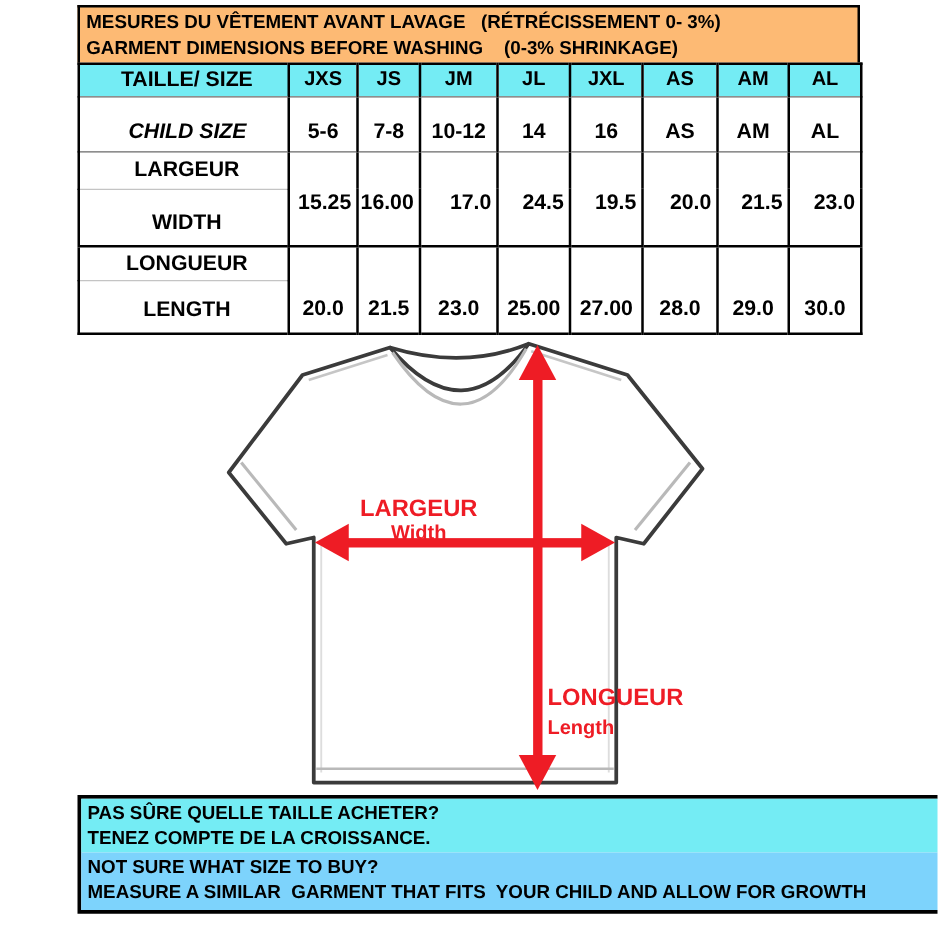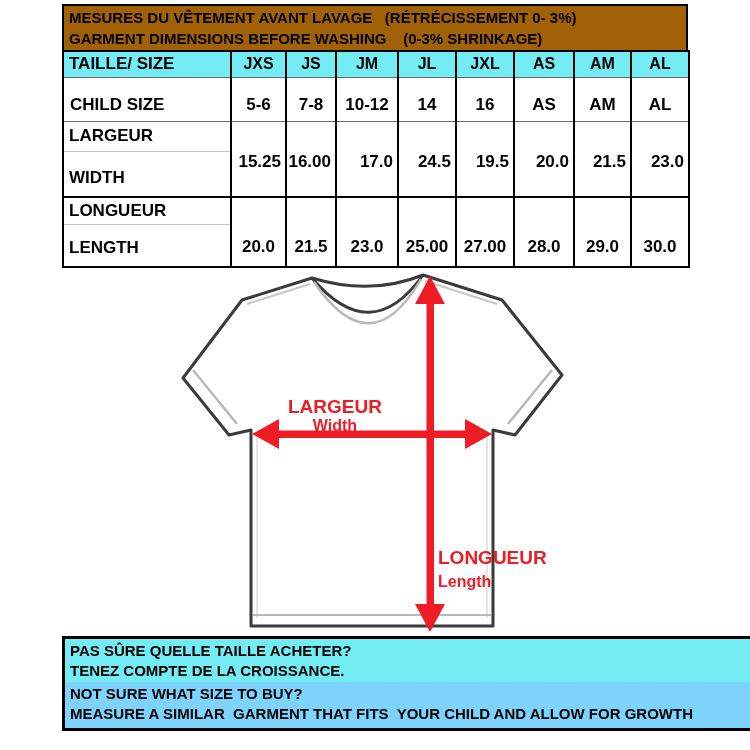--- a/index.html
+++ b/index.html
@@ -1,34 +1,34 @@
 <!DOCTYPE html>
 <html><head>
 <meta charset="utf-8">
 <style>
   * { margin:0; padding:0; box-sizing:border-box; }
   body { font-family:"Liberation Sans", sans-serif; background:#ffffff; }
   .page { position:relative; width:750px; height:750px; background:#ffffff; overflow:hidden; }
 
   .sheet { position:absolute; left:62px; top:4px; width:626px; }
 
-  .hdr { background:#a16207; border:2px solid #000; border-bottom:none; padding:1px 0 1px 5px; }
+  .hdr { background:#fdba74; border:2px solid #000; border-bottom:none; padding:1px 0 1px 5px; }
   .hdr .hline { font-size:15px; font-weight:bold; line-height:21px; white-space:pre; color:#000; }
 
   table.size-table { width:626px; border-collapse:collapse; table-layout:fixed; border:2px solid #000; }
   table.size-table td { border-left:2px solid #000; font-weight:bold; color:#000; overflow:hidden; }
-  table.size-table td:first-child { border-left:none; }
+  table.size-table td:first-child { border-left:none;text-align:center; }
 
   .row-size td { height:26px; background:#74ECF4; text-align:center; vertical-align:middle;
                  font-size:16px; border-bottom:1px solid #6a6a6a; }
   .row-size td.lbl { text-align:left; padding-left:5px; font-size:17px; }
 
   .row-child td { height:44px; vertical-align:bottom; padding-bottom:6px; text-align:center;
                   font-size:17px; border-bottom:1px solid #6a6a6a; }
-  .row-child td.lbl { text-align:left; padding-left:6px; }
+  .row-child td.lbl { text-align:left; padding-left:6px;font-style:italic; }
 
   .row-largeur td.lbl { height:30px; vertical-align:middle; padding-left:5px; font-size:17px;
                         border-bottom:1px solid #c4c4c4; }
   .row-width td.lbl { height:46px; vertical-align:bottom; padding-bottom:8px; padding-left:5px;
                       font-size:17px; border-bottom:2px solid #000; }
   td.wval { vertical-align:bottom; padding-bottom:24px; text-align:right; padding-right:4px;
             font-size:17px; border-bottom:2px solid #000; }
 
   .row-longueur td.lbl { height:27px; vertical-align:middle; padding-left:5px; font-size:17px;
                          border-bottom:1px solid #c4c4c4; }

